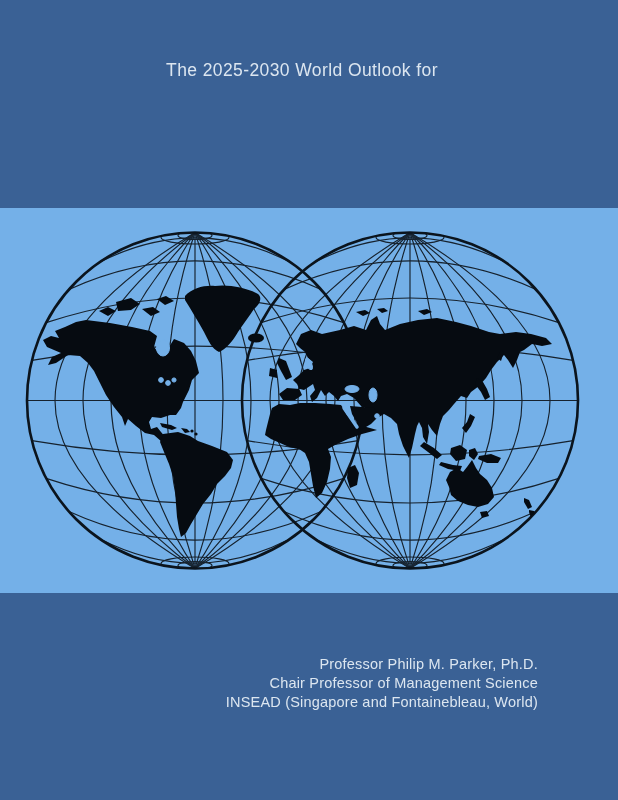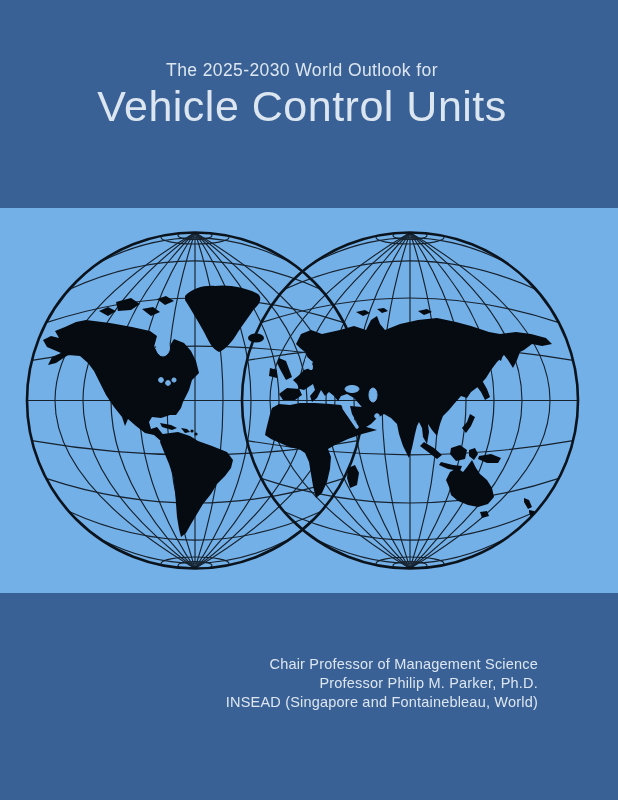--- a/index.html
+++ b/index.html
@@ -28,21 +28,20 @@
 </style>
 </head>
 <body>
 
 <div class="cover">
   <div class="band-top"></div>
   <div class="band-map"></div>
   <div class="band-bottom"></div>
 
   <div class="series-line">The 2025-2030 World Outlook for</div>
-  <div class="book-title">Vehicle Control Units</div>
 
   <svg id="map-svg" width="618" height="385" viewBox="0 0 618 385">
     <defs>
       <clipPath id="clipL">
           <circle cx="195" cy="192.5" r="168"></circle>
         </clipPath>
       <clipPath id="clipR">
           <circle cx="410" cy="192.5" r="168"></circle>
         </clipPath>
       <clipPath id="clipU">
@@ -192,17 +191,17 @@
       <circle cx="174" cy="172" r="2.1"></circle>
       <ellipse cx="309" cy="156" rx="2.5" ry="6" transform="rotate(-25 309 156)"></ellipse>
       <ellipse cx="352" cy="181" rx="7" ry="3.5"></ellipse>
       <ellipse cx="373" cy="187" rx="4" ry="7"></ellipse>
       <path d="M344,200 L357,219" fill="none" stroke-width="3.5" stroke-linecap="round"></path>
       <circle cx="377" cy="208" r="2.3"></circle>
     </g>
   </svg>
 
   <div class="author-block">
+    <div>Professor Philip M. Parker, Ph.D.</div>
     <div>Chair Professor of Management Science</div>
-    <div>Professor Philip M. Parker, Ph.D.</div>
     <div>INSEAD (Singapore and Fontainebleau, World)</div>
   </div>
 </div>
 
 </body></html>

